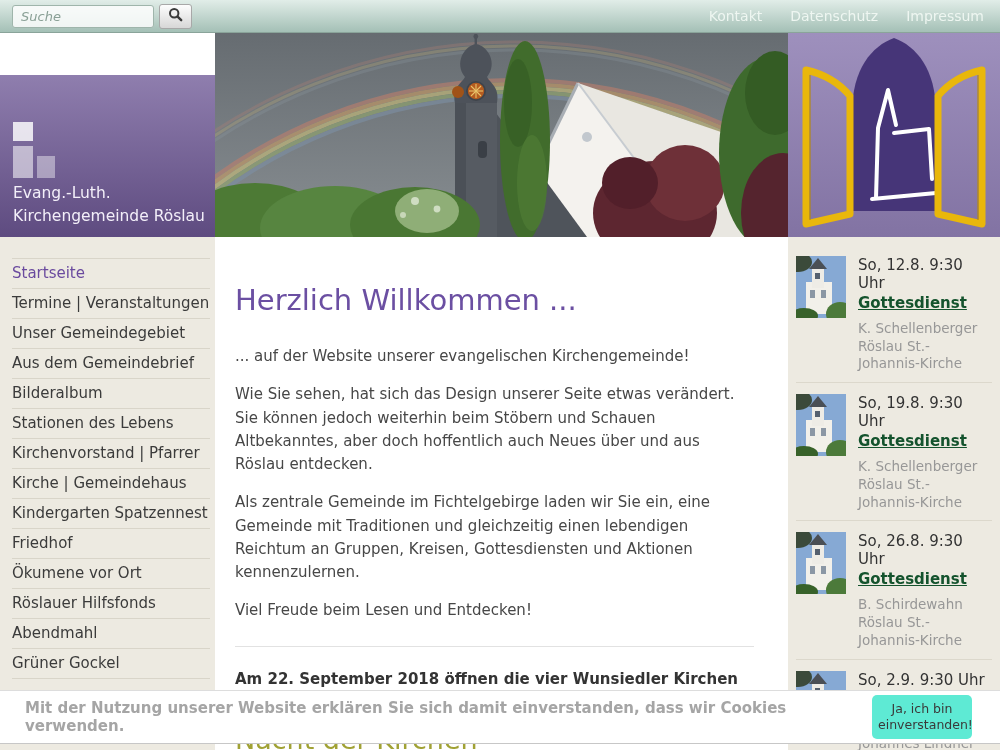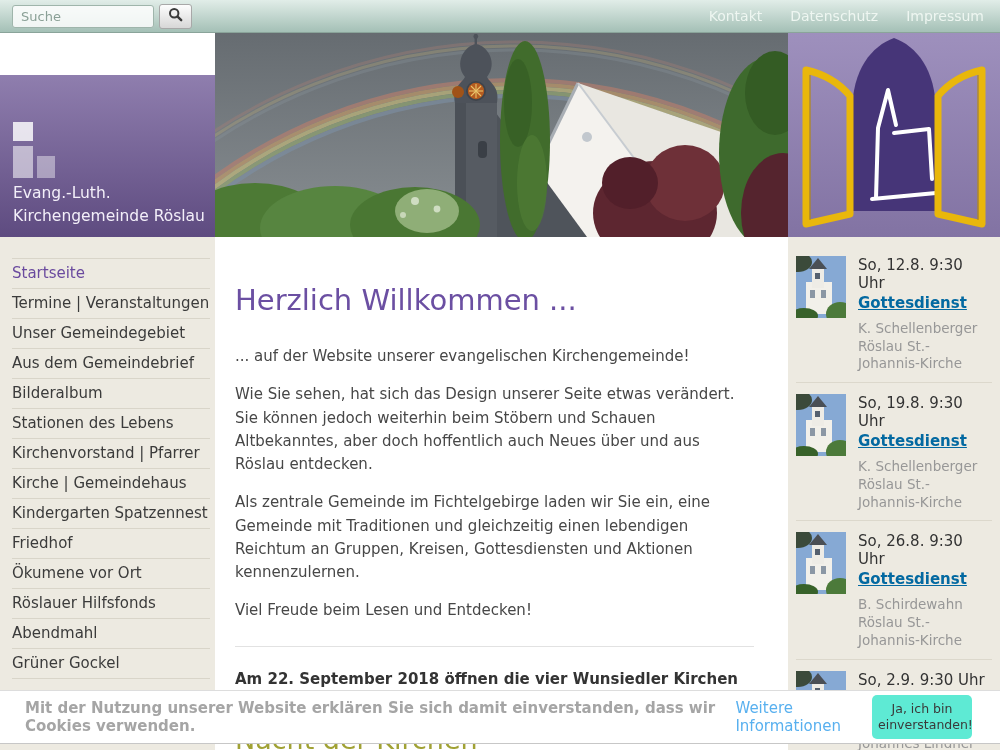--- a/index.html
+++ b/index.html
@@ -12,20 +12,21 @@
   
   .topbar {
     height:33px; display:flex; align-items:center; padding:0 12px;
     background:linear-gradient(#e1ede8, #a4c0b6);
     border-bottom:1px solid #8aa49a;
   }
   .search-input {
     width:142px; height:23px; border:1px solid #9fb5ab; border-radius:3px;
     background:rgba(255,255,255,.82); padding:0 8px; font-size:13px; color:#546b62;
     font-family:inherit;
+    font-style:italic;
   }
   .search-input::placeholder { color:#8aa096; }
   .search-btn {
     width:33px; height:25px; margin-left:5px; border:1px solid #a8a8a8; border-radius:3px;
     background:linear-gradient(#fdfdfd,#d7d7d7); display:flex; align-items:center;
     justify-content:center; cursor:pointer; padding:0;
   }
   .topbar-links { margin-left:auto; display:flex; gap:28px; padding-right:4px; }
   .topbar-link { color:#eef6f1; font-size:14px; text-decoration:none; }
 
@@ -62,21 +63,21 @@
   .main p.bold-intro { font-weight:700; color:#333; margin:0 0 10px; }
   .main hr { border:none; border-top:1px solid #e2e2e2; margin:23px 0 21px; }
   .main h2 { font-size:27px; font-weight:400; color:#a1a235; margin:2px 0 15px; }
 
   .aside { flex:1; background:#edeae1; padding:8px 8px 0 8px; }
   .event { display:flex; padding:11px 0 9px; border-bottom:1px solid #dcd8cc; }
   .event-thumb { flex:none; }
   .event-info { margin-left:12px; width:134px; }
   .event-date { font-size:15px; color:#333; }
   .event-title {
-    display:inline-block; font-size:15px; font-weight:700; color:#0369a1;
+    display:inline-block; font-size:15px; font-weight:700; color:#14532d;
     text-decoration:underline; margin:2px 0 7px; line-height:1.25;
   }
   .event-pastor, .event-loc { font-size:13.5px; color:#979797; line-height:1.32; }
 
   
   .cookiebar {
     position:absolute; left:0; top:690px; width:1000px; height:54px; background:#fff;
     border-top:1px solid #ddd; border-bottom:1px solid #c7c7c7;
     display:flex; align-items:center; z-index:20;
   }
@@ -377,15 +378,14 @@
         <div class="event-pastor">Johannes Lindner</div>
         <div class="event-loc"></div>
       </div>
     </div>
 
   </aside>
 </div>
 
 <div class="cookiebar">
   <span class="cookie-text">Mit der Nutzung unserer Website erklären Sie sich damit einverstanden, dass wir Cookies verwenden.</span>
-  <a href="#" class="cookie-link">Weitere Informationen</a>
   <button class="cookie-btn">Ja, ich bin einverstanden!</button>
 </div>
 
 </body></html>

